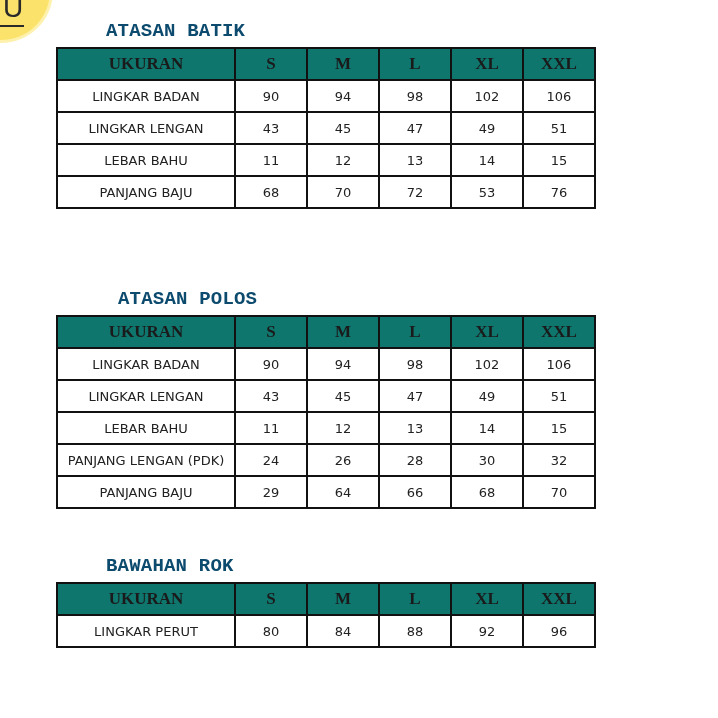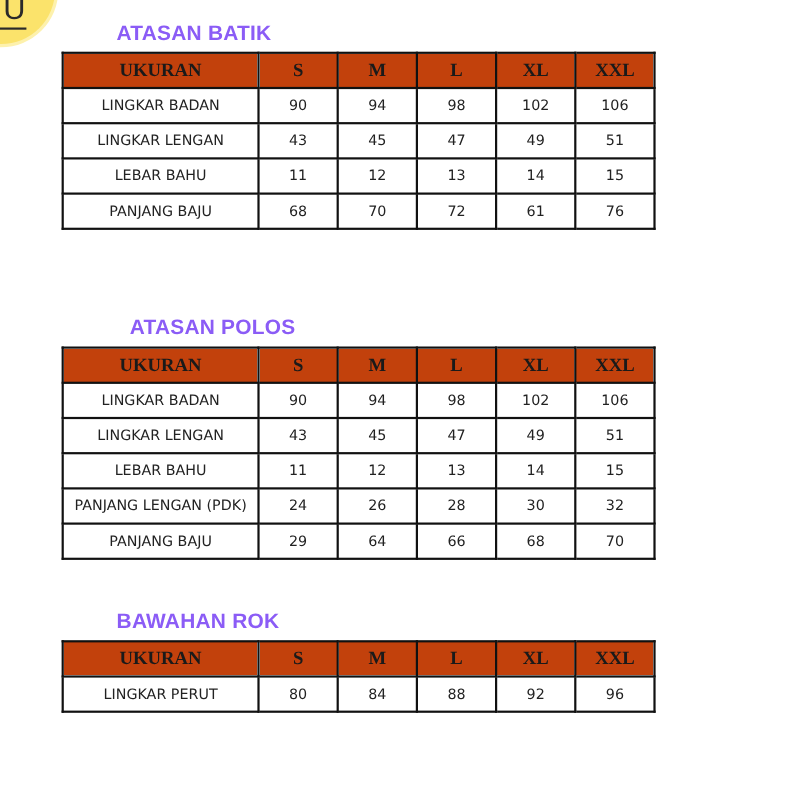--- a/index.html
+++ b/index.html
@@ -39,45 +39,45 @@
       position: absolute;
       left: 0px;
       top: 25px;
       width: 24px;
       height: 2px;
       background: #2a2a2a;
     }
     .section-title {
       position: absolute;
       left: 106px;
-      font-family: Liberation Sans, sans-serif;
+      font-family: Liberation Mono, monospace;
       font-weight: bold;
       font-size: 19px;
-      color: #8b5cf6;
+      color: #0c4a6e;
       letter-spacing: 0.2px;
       line-height: 22px;
       margin: 0;
     }
     table.size-table {
       position: absolute;
       left: 56px;
       border-collapse: collapse;
       table-layout: fixed;
       width: 539px;
     }
     table.size-table th,
     table.size-table td {
       border: 2px solid #111;
       text-align: center;
       padding: 0;
       overflow: hidden;
       white-space: nowrap;
     }
     table.size-table th {
-      background: #c2410c;
+      background: #0f766e;
       font-family: "Liberation Serif", serif;
       font-weight: bold;
       font-size: 17px;
       color: #1a1a1a;
       height: 30px;
     }
     table.size-table td {
       font-family: "DejaVu Sans", sans-serif;
       font-size: 13px;
       color: #222;
@@ -137,21 +137,21 @@
       <td>12</td>
       <td>13</td>
       <td>14</td>
       <td>15</td>
     </tr>
     <tr>
       <td>PANJANG BAJU</td>
       <td>68</td>
       <td>70</td>
       <td>72</td>
-      <td>61</td>
+      <td>53</td>
       <td>76</td>
     </tr>
   </tbody>
 </table>
 
 <h2 class="section-title" style="top:288px;margin-left:12px;">ATASAN POLOS</h2>
 <table class="size-table" style="top:315px;">
   <colgroup>
       <col class="c-label">
       <col class="c-size">

